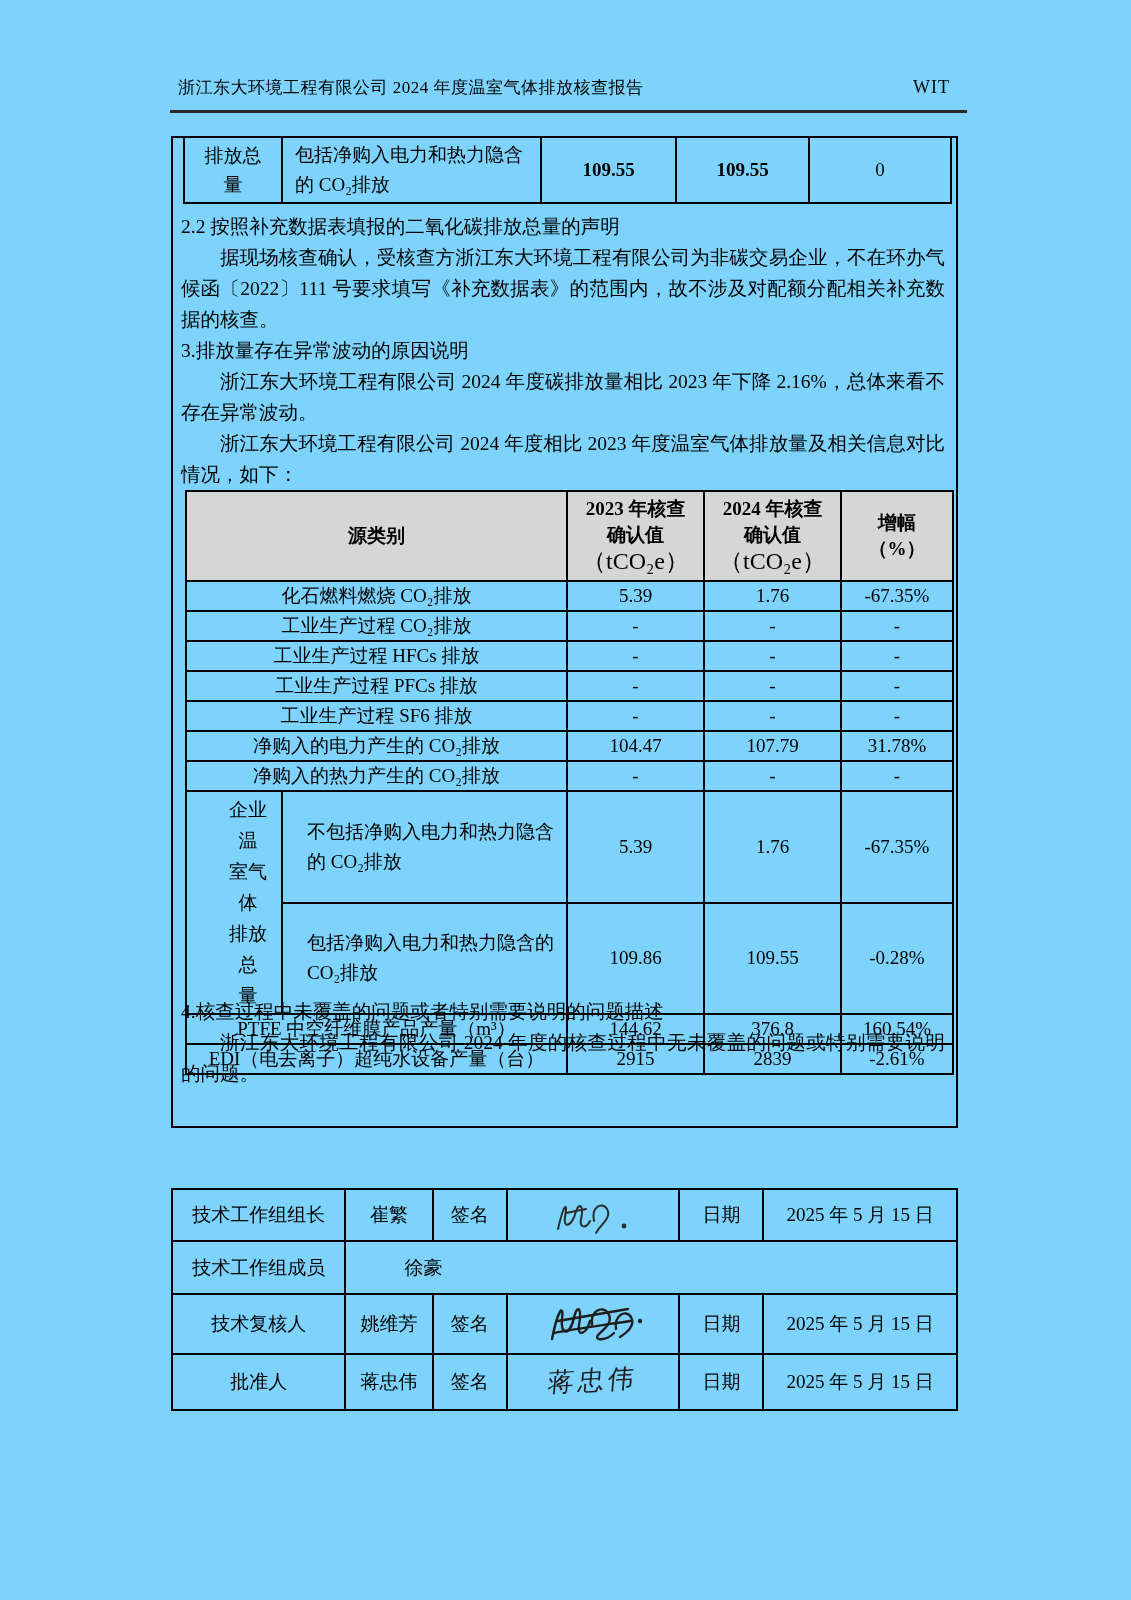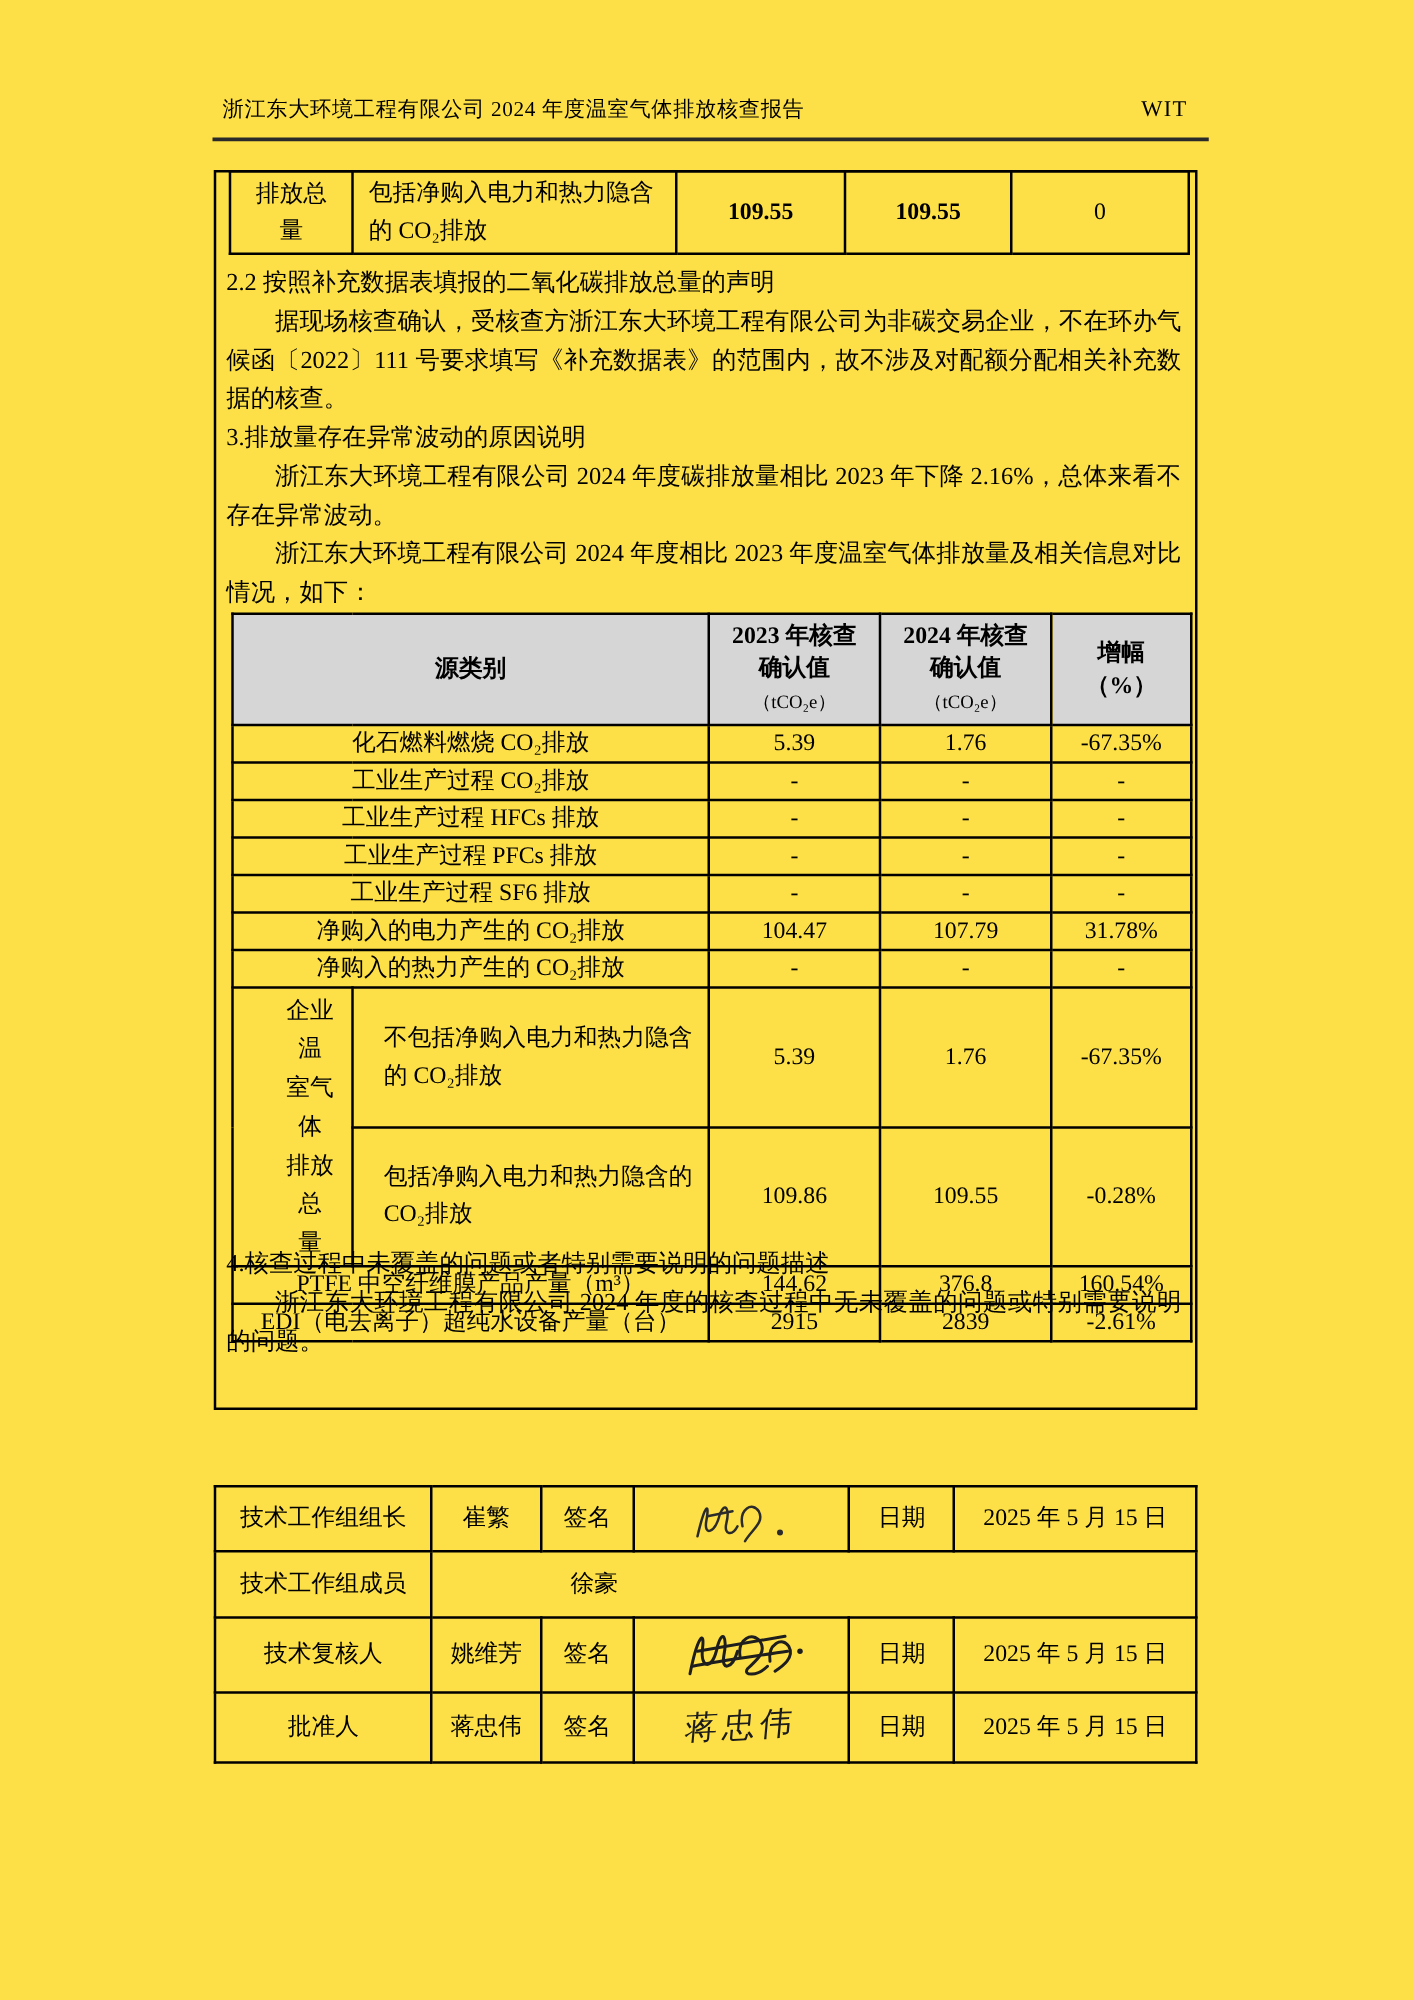--- a/index.html
+++ b/index.html
@@ -1,19 +1,19 @@
 <!DOCTYPE html>
 <html><head>
 <meta charset="utf-8">
 <style>
   html,body{margin:0;padding:0;background:#ffffff;}
   .page{
     position:relative;
     width:1131px;height:1600px;
-    background:#fde047;
+    background:#7dd3fc;
     font-family:"Liberation Serif","DejaVu Serif",serif;
     color:#000;
     overflow:hidden;
   }
   
   .page-header{
     position:absolute;left:178px;top:76px;width:772px;
     display:flex;justify-content:space-between;align-items:baseline;
     font-size:17px;letter-spacing:0.5px;
   }
@@ -47,34 +47,34 @@
     position:absolute;left:8px;width:764px;
     font-size:19.5px;line-height:31px;text-align:justify;
   }
   .tb1{top:73px;}
   .tb2{top:858px;}
   .text-block p{margin:0;}
   .indent{text-indent:39px;}
   
   .cmp-table{position:absolute;left:12px;top:352px;width:767px;}
   .cmp-table th{background:#d6d6d6;font-weight:bold;line-height:26px;padding:4px 2px;}
-  .cmp-table .unit{font-weight:normal;font-size:15px;}
+  .cmp-table .unit{font-weight:normal;font-size:24px;}
   .cmp-table td{height:30px;line-height:24px;}
   .cmp-table tr.tall td{height:61px;}
   .cmp-table .sub-label{text-align:left;padding-left:24px;line-height:30px;}
   .cmp-table .group-cell{line-height:31px;padding-left:34px;}
   .cmp-table thead th{height:80px;}
   
   .sig-table{position:absolute;left:171px;top:1188px;width:787px;}
   .sig-table td{line-height:24px;}
   .r1 td{height:52px;}
   .r2 td{height:53px;}
   .r3 td{height:49px;}
   .r4 td{height:56px;}
-  .member-cell{text-align:left;padding-left:110px;}
+  .member-cell{text-align:left;padding-left:58px;}
   .sig-cell{padding:0;}
   .sig-scribble{display:block;margin:0 auto;}
   .hand-name{
     display:inline-block;font-size:26px;color:#1c1c1c;
     transform:rotate(-3deg) skewX(-8deg);
     letter-spacing:4px;
   }
 </style>
 </head>
 <body>

